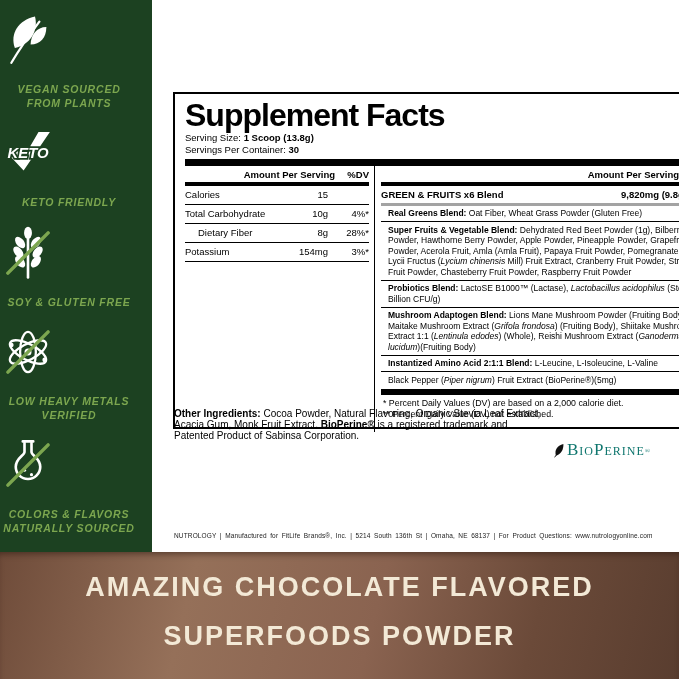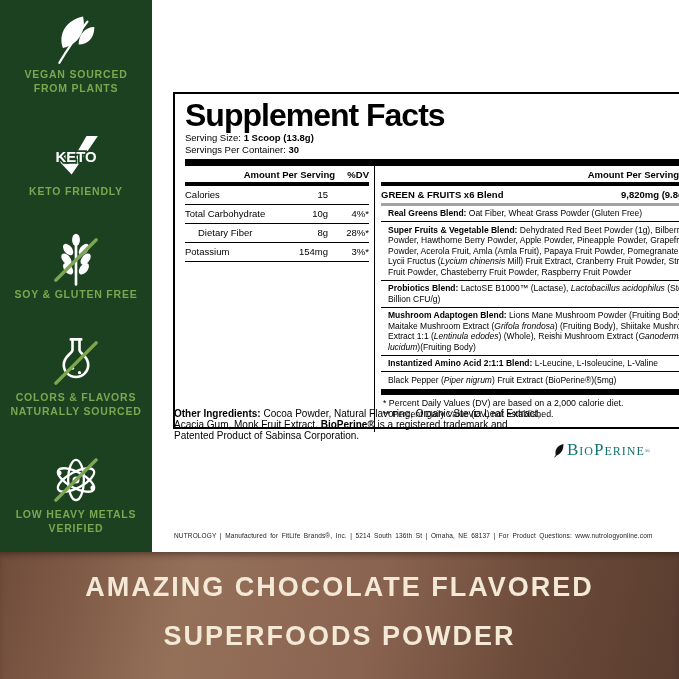--- a/index.html
+++ b/index.html
@@ -4,21 +4,21 @@
 <style>
   html,body{margin:0;padding:0;background:#fff;}
   *{box-sizing:border-box;}
   #stage{position:relative;width:679px;height:679px;background:#fff;overflow:hidden;
          font-family:"Liberation Sans",sans-serif;color:#000;}
 
   
   .sidebar{position:absolute;left:0;top:0;width:152px;height:552px;background:#1c4121;
            display:flex;flex-direction:column;justify-content:space-between;
            padding:12px 0 16px;}
-  .side-item{display:flex;flex-direction:column;align-items:center;gap:0;}
+  .side-item{display:flex;flex-direction:column;gap:15px;font-style:italic;}
   .side-icon svg{width:56px;height:56px;display:block;}
   .side-label{width:138px;text-align:center;color:#7ca64f;font-weight:bold;
               font-size:10.5px;line-height:1.32;letter-spacing:.8px;}
 
   
   .facts-box{position:absolute;left:173px;top:92px;width:552px;height:337px;
              border:2px solid #000;padding:3px 10px 0;background:#fff;}
   .sf-title{font-size:32px;font-weight:bold;letter-spacing:-1px;line-height:34px;
             margin-top:1px;}
   .serving-line{font-size:9.5px;line-height:12px;}
@@ -114,43 +114,43 @@
           <ellipse cx="41" cy="42" rx="4.5" ry="7.5" fill="#fff" transform="rotate(38 41 42)"></ellipse>
           <line x1="9" y1="55" x2="55" y2="9" stroke="#7ca64f" stroke-width="4" stroke-linecap="round"></line>
         </svg>
       </span>
       <span class="side-label">SOY &amp; GLUTEN FREE</span>
     </div>
 
     <div class="side-item">
       <span class="side-icon">
         <svg viewBox="0 0 64 64">
-          <path d="M26 5 h12 M28 7 v10 M36 7 v10 M28 17 c0 4 -10 7 -10 17 a14 14 0 1 0 28 0 c0 -10 -10 -13 -10 -17" fill="none" stroke="#fff" stroke-width="3" stroke-linecap="round"></path>
-          <circle cx="28" cy="38" r="1.8" fill="#fff"></circle>
-          <circle cx="36" cy="43" r="1.8" fill="#fff"></circle>
-          <line x1="9" y1="55" x2="55" y2="9" stroke="#7ca64f" stroke-width="4" stroke-linecap="round"></line>
-        </svg>
-      </span>
-      <span class="side-label">COLORS &amp; FLAVORS NATURALLY SOURCED</span>
-    </div>
-
-    <div class="side-item">
-      <span class="side-icon">
-        <svg viewBox="0 0 64 64">
           <ellipse cx="32" cy="32" rx="23" ry="9" fill="none" stroke="#fff" stroke-width="2.6" transform="rotate(28 32 32)"></ellipse>
           <ellipse cx="32" cy="32" rx="23" ry="9" fill="none" stroke="#fff" stroke-width="2.6" transform="rotate(-28 32 32)"></ellipse>
           <ellipse cx="32" cy="32" rx="23" ry="9" fill="none" stroke="#fff" stroke-width="2.6" transform="rotate(90 32 32)"></ellipse>
           <circle cx="32" cy="32" r="4" fill="#fff"></circle>
           <circle cx="13" cy="24" r="2.6" fill="#fff"></circle>
           <circle cx="51" cy="41" r="2.6" fill="#fff"></circle>
           <line x1="9" y1="55" x2="55" y2="9" stroke="#7ca64f" stroke-width="4" stroke-linecap="round"></line>
         </svg>
       </span>
       <span class="side-label">LOW HEAVY METALS VERIFIED</span>
     </div>
+
+    <div class="side-item">
+      <span class="side-icon">
+        <svg viewBox="0 0 64 64">
+          <path d="M26 5 h12 M28 7 v10 M36 7 v10 M28 17 c0 4 -10 7 -10 17 a14 14 0 1 0 28 0 c0 -10 -10 -13 -10 -17" fill="none" stroke="#fff" stroke-width="3" stroke-linecap="round"></path>
+          <circle cx="28" cy="38" r="1.8" fill="#fff"></circle>
+          <circle cx="36" cy="43" r="1.8" fill="#fff"></circle>
+          <line x1="9" y1="55" x2="55" y2="9" stroke="#7ca64f" stroke-width="4" stroke-linecap="round"></line>
+        </svg>
+      </span>
+      <span class="side-label">COLORS &amp; FLAVORS NATURALLY SOURCED</span>
+    </div>
   </div>
 
   <div class="facts-box">
     <div class="sf-title">Supplement Facts</div>
     <div class="serving-line">
       <span>Serving Size:</span>
       <b>1 Scoop (13.8g)</b>
     </div>
     <div class="serving-line">
       <span>Servings Per Container:</span>

